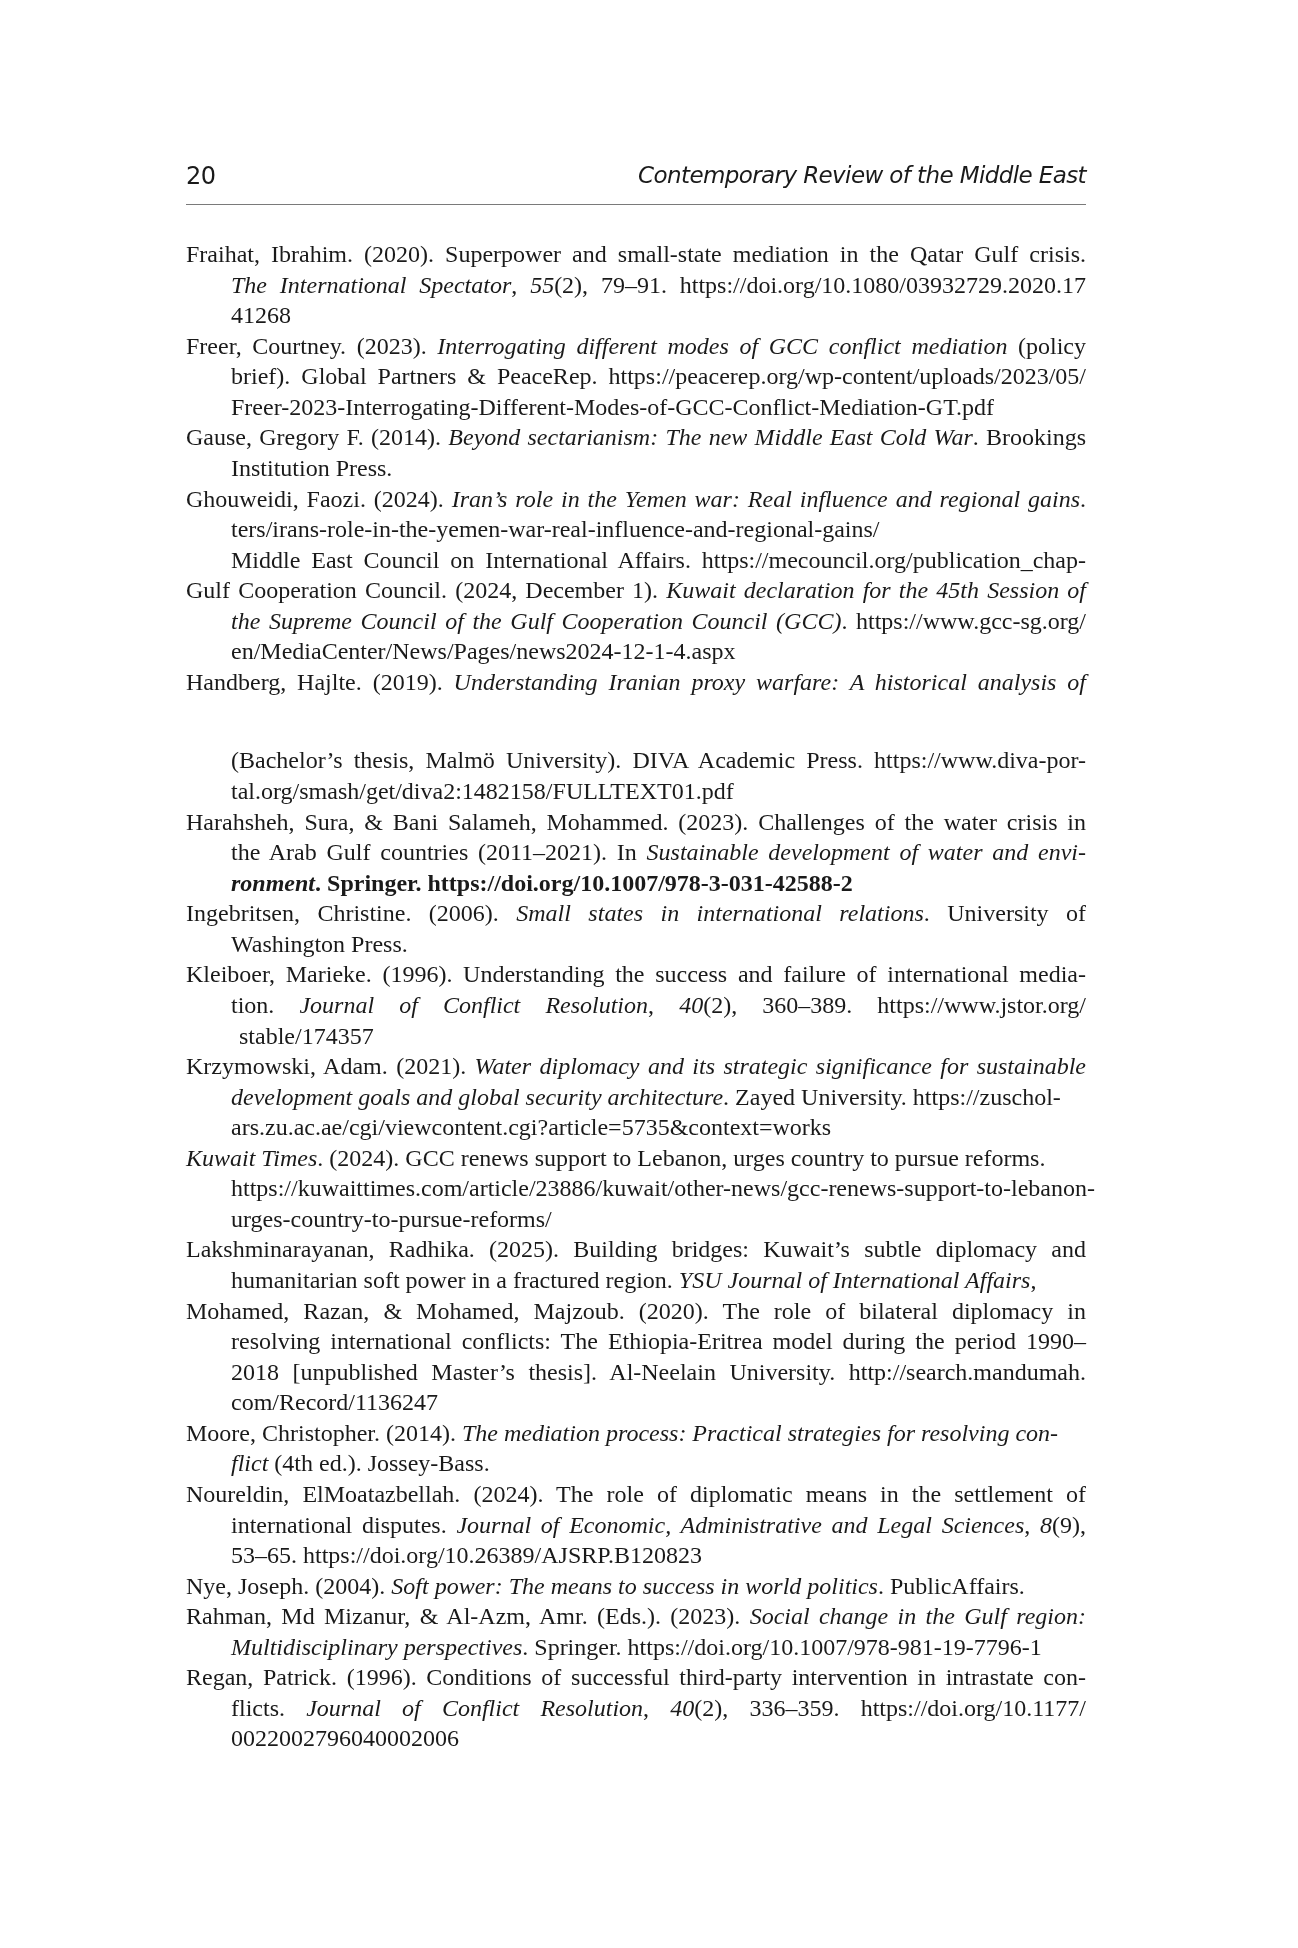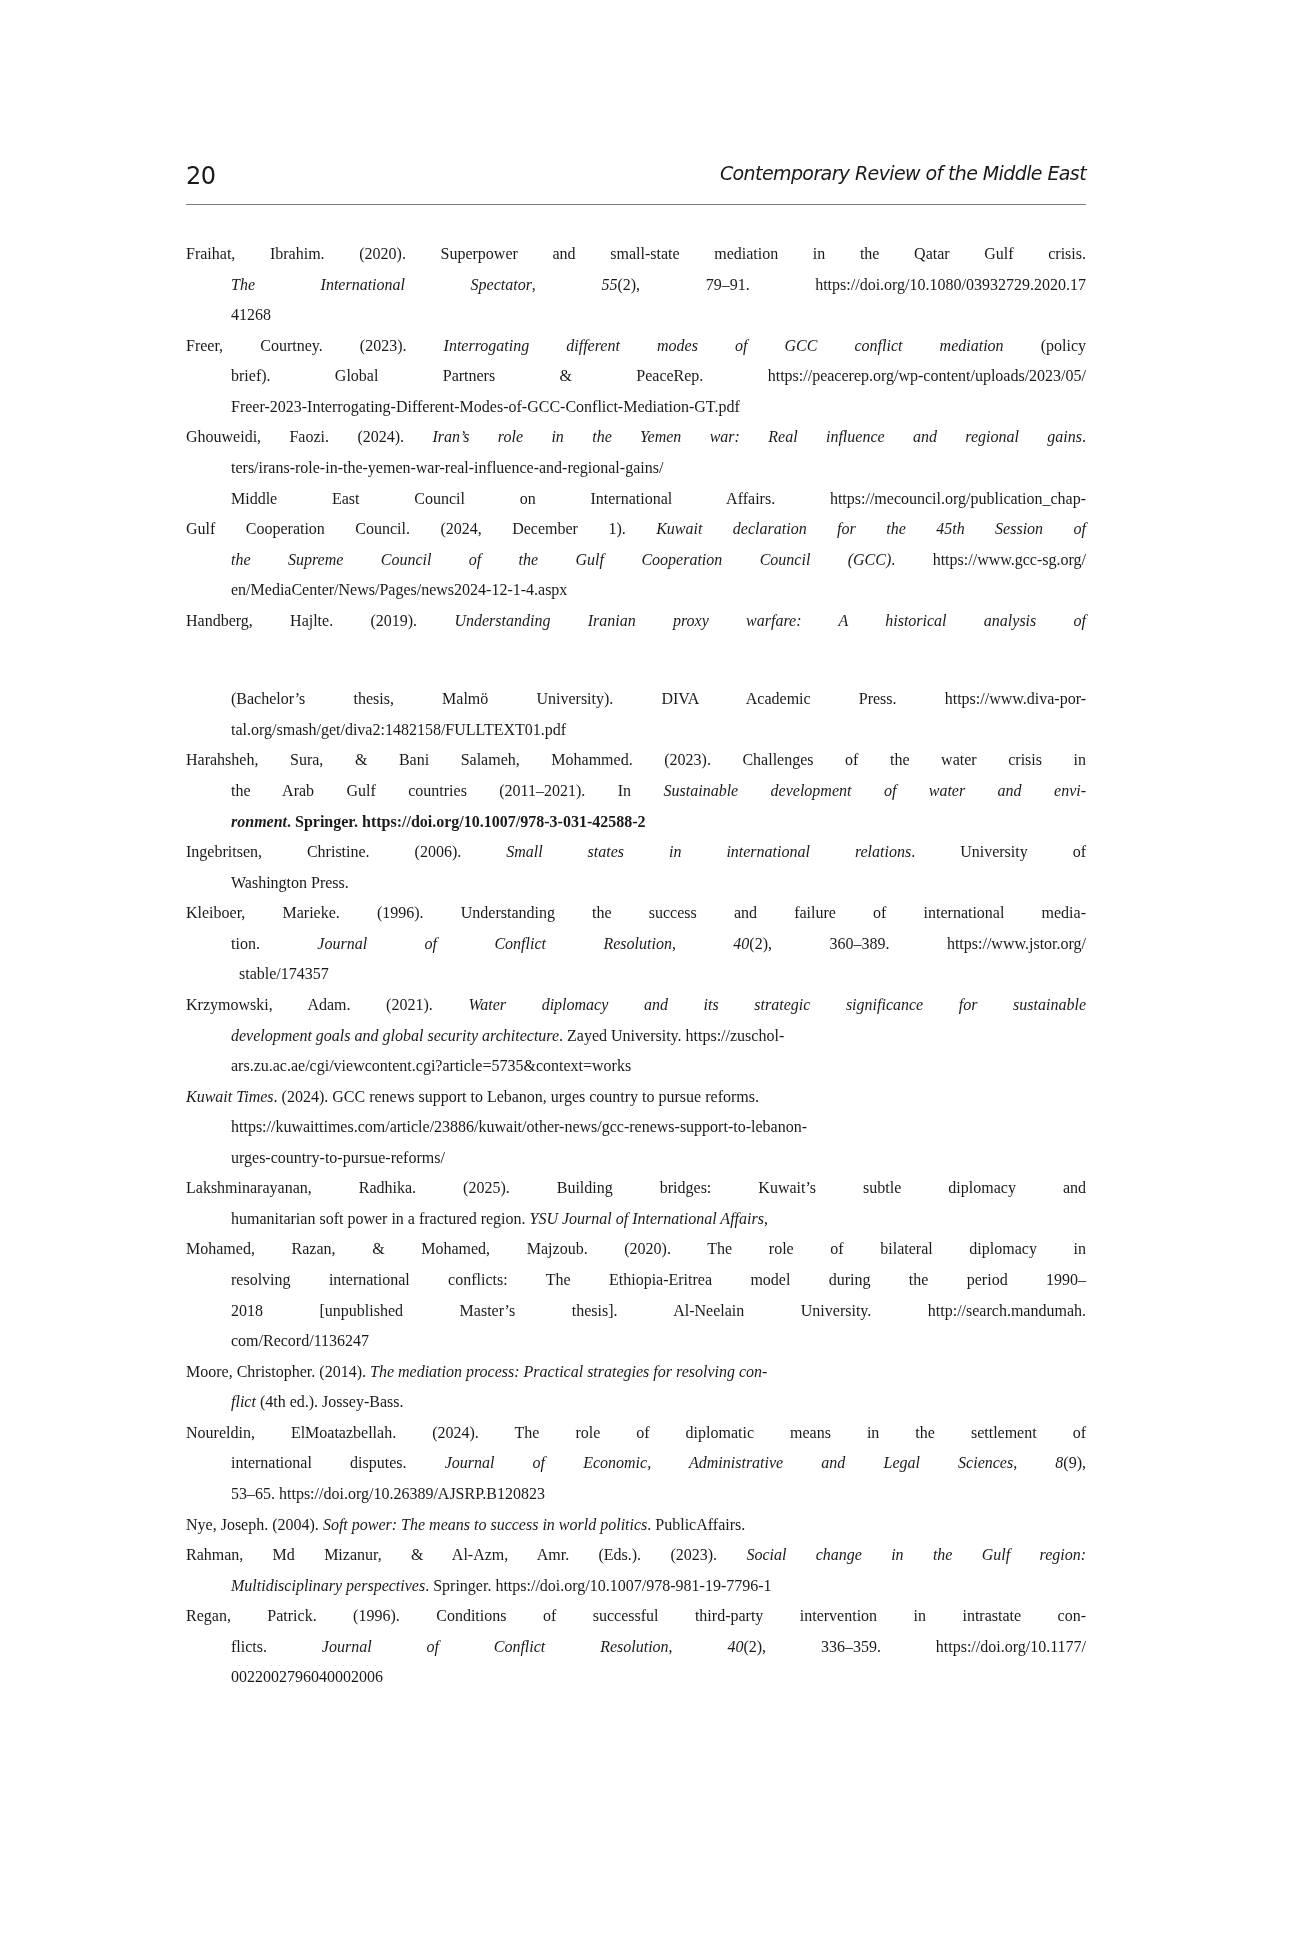--- a/index.html
+++ b/index.html
@@ -1,22 +1,22 @@
 <!DOCTYPE html>
 <html><head>
 <meta charset="utf-8">
 <style>
   html, body { margin: 0; padding: 0; background: #ffffff; }
   body { width: 1298px; height: 1948px; position: relative; overflow: hidden; }
   .page { position: absolute; left: 0; top: 0; width: 1298px; height: 1948px; background: #fff; }
   .header { position: absolute; left: 186px; top: 162px; width: 900px; height: 40px; }
   .page-number { position: absolute; left: 0; top: 0; font-family: "DejaVu Sans", sans-serif; font-size: 24px; color: #1a1a1a; letter-spacing: -0.5px; }
-  .running-title { position: absolute; right: 0; top: 0; font-family: "DejaVu Sans", sans-serif; font-style: italic; font-size: 19px; color: #1a1a1a; letter-spacing: -0.6px; }
+  .running-title { position: absolute; right: 0; top: 0; font-family: "DejaVu Sans", sans-serif; font-style: italic; font-size: 23px; color: #1a1a1a; letter-spacing: -0.6px; }
   .header-rule { position: absolute; left: 186px; top: 204px; width: 900px; height: 0; border-top: 1.5px solid #7a7a7a; }
-  .refs { position: absolute; left: 186px; top: 239px; width: 900px; font-family: "Liberation Serif", serif; font-size: 16px; color: #1a1a1a; line-height: 30.57px; }
+  .refs { position: absolute; left: 186px; top: 239px; width: 900px; font-family: "Liberation Serif", serif; font-size: 24px; color: #1a1a1a; line-height: 30.57px; }
   .ref { display: block; margin: 0; }
   .line { display: block; height: 30.57px; white-space: nowrap; text-align: justify; text-align-last: justify; overflow: visible; }
   .line.cont { padding-left: 45px; }
   .line.last { text-align-last: left; }
   .it { font-style: italic; }
 </style>
 </head>
 <body>
 
 <div class="page">
@@ -29,20 +29,24 @@
   <div class="refs" id="refs">
       <div class="ref">
         <span class="line" style="white-space: nowrap;"><span style="white-space: nowrap; word-spacing: 0px;"><span>Fraihat, Ibrahim. (2020). Superpower and small-state mediation in the Qatar Gulf crisis.</span></span></span>
         <span class="line cont" style="white-space: nowrap;"><span style="white-space: nowrap; word-spacing: 0px;"><span class="it">The International Spectator</span><span>, </span><span class="it">55</span><span>(2), 79–91. https://doi.org/10.1080/03932729.2020.17</span></span></span>
         <span class="line cont last"><span style="white-space: nowrap;"><span>41268</span></span></span>
       </div>
       <div class="ref">
         <span class="line" style="white-space: nowrap;"><span style="white-space: nowrap; word-spacing: 0px;"><span>Freer, Courtney. (2023). </span><span class="it">Interrogating different modes of GCC conflict mediation</span><span> (policy</span></span></span>
         <span class="line cont" style="white-space: nowrap;"><span style="white-space: nowrap; word-spacing: 0px;"><span>brief). Global Partners &amp; PeaceRep. https://peacerep.org/wp-content/uploads/2023/05/</span></span></span>
         <span class="line cont last"><span style="white-space: nowrap;"><span>Freer-2023-Interrogating-Different-Modes-of-GCC-Conflict-Mediation-GT.pdf</span></span></span>
+      </div>
+      <div class="ref">
+        <span class="line" style="white-space: nowrap;"><span style="white-space: nowrap; word-spacing: 0.00130208px;"><span>Gause, Gregory F. (2014). </span><span class="it">Beyond sectarianism: The new Middle East Cold War</span><span>. Brookings</span></span></span>
+        <span class="line cont last"><span style="white-space: nowrap;"><span>Institution Press.</span></span></span>
       </div>
       <div class="ref">
         <span class="line" style="white-space: nowrap;"><span style="white-space: nowrap; word-spacing: 0.00120192px;"><span>Ghouweidi, Faozi. (2024). </span><span class="it">Iran’s role in the Yemen war: Real influence and regional gains</span><span>.</span></span></span>
         <span class="line cont last"><span style="white-space: nowrap;"><span>ters/irans-role-in-the-yemen-war-real-influence-and-regional-gains/</span></span></span>
         <span class="line cont" style="white-space: nowrap;"><span style="white-space: nowrap; word-spacing: 0px;"><span>Middle East Council on International Affairs. https://mecouncil.org/publication_chap-</span></span></span>
       </div>
       <div class="ref">
         <span class="line" style="white-space: nowrap;"><span style="white-space: nowrap; word-spacing: 0px;"><span>Gulf Cooperation Council. (2024, December 1). </span><span class="it">Kuwait declaration for the 45th Session of</span></span></span>
         <span class="line cont" style="white-space: nowrap;"><span style="white-space: nowrap; word-spacing: 0px;"><span class="it">the Supreme Council of the Gulf Cooperation Council (GCC)</span><span>. https://www.gcc-sg.org/</span></span></span>
         <span class="line cont last"><span style="white-space: nowrap;"><span>en/MediaCenter/News/Pages/news2024-12-1-4.aspx</span></span></span>

